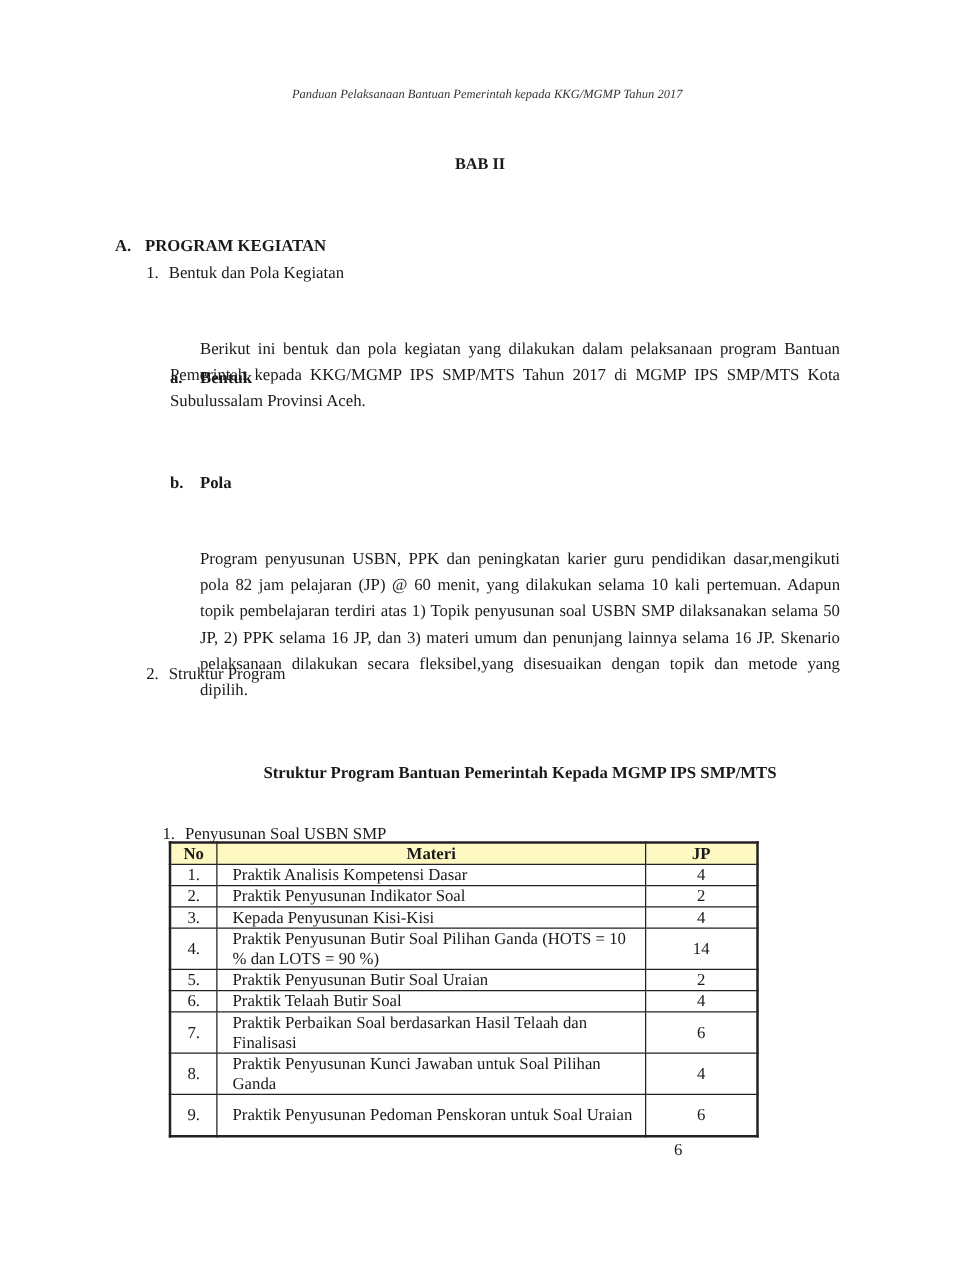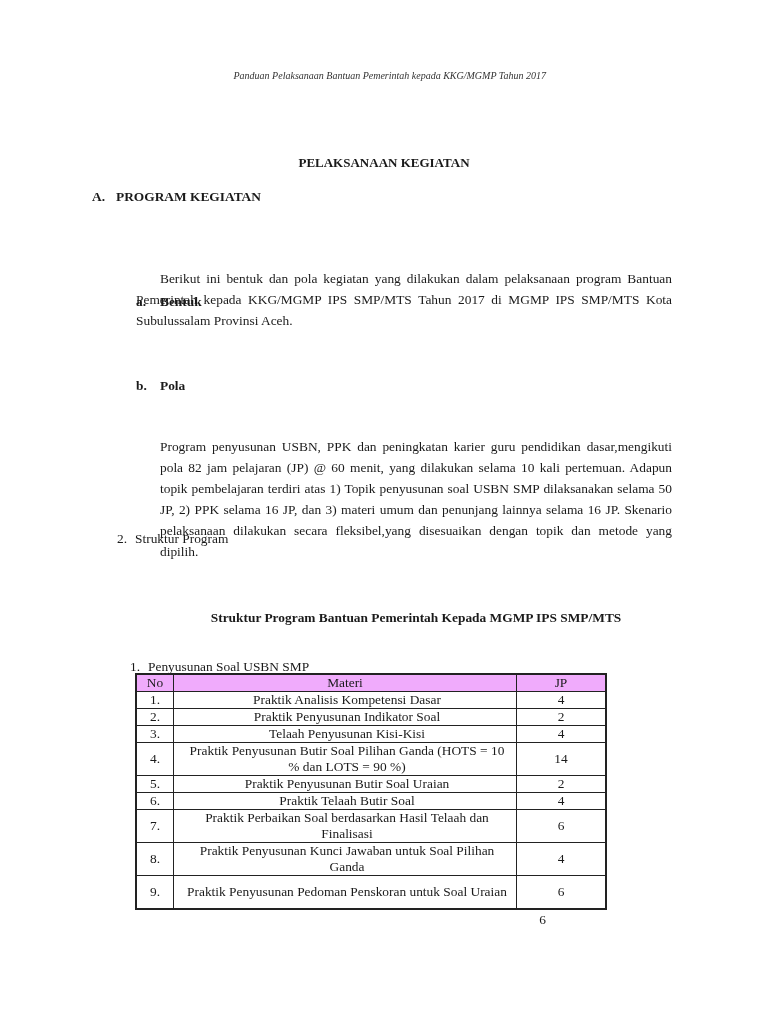--- a/index.html
+++ b/index.html
@@ -42,43 +42,46 @@
   .tbl-sub { left: 130px; top: 656px; }
   table.materi {
     position: absolute; left: 135px; top: 673px; width: 472px;
     border-collapse: collapse; font-size: 13.4px; line-height: 16px;
     border: 2px solid #222;
   }
   table.materi th, table.materi td {
     border: 1px solid #222; padding: 0 8px; vertical-align: middle;
   }
   table.materi th {
-    background: #f0abfc; font-weight: normal; height: 16px; text-align: center;
+    background: #fef9c3; font-weight: bold; height: 16px; text-align: center;
   }
   table.materi td.no { text-align: center; width: 20px; }
   table.materi td.jp { text-align: center; width: 72px; }
-  table.materi td.mat { text-align: center; padding-left: 12px; }
+  table.materi td.mat { text-align: left; padding-left: 12px; }
   table.materi tr.single td { height: 16px; }
   table.materi tr.double td { height: 32px; }
   .page-number { position: absolute; right: 90px; top: 912px; font-size: 13.4px; }
   .italic { font-style: italic; }
 </style>
 </head>
 <body>
 
 <div class="page">
 
   <div class="running-header">Panduan  Pelaksanaan Bantuan Pemerintah kepada KKG/MGMP Tahun 2017</div>
 
-  <div class="chapter title">PELAKSANAAN KEGIATAN</div>
+  <div class="chapter bab">BAB II</div>
 
   <div class="abs sec-a">
     <span class="lbl">A.</span><span>PROGRAM KEGIATAN</span>
   </div>
 
+  <div class="abs item1">
+    <span class="num">1.</span><span>Bentuk dan Pola Kegiatan</span>
+  </div>
 
   <div class="abs para p-intro">
     <div class="first">Berikut ini bentuk dan pola kegiatan yang dilakukan dalam pelaksanaan program Bantuan Pemerintah kepada KKG/MGMP IPS SMP/MTS Tahun 2017 di MGMP IPS SMP/MTS Kota Subulussalam Provinsi Aceh.</div>
   </div>
 
   <div class="abs sub-a">
     <span class="lbl">a.</span><span>Bentuk</span>
   </div>
 
 
@@ -115,21 +118,21 @@
         <td class="mat">Praktik Analisis Kompetensi Dasar</td>
         <td class="jp">4</td>
       </tr>
       <tr class="single">
         <td class="no">2.</td>
         <td class="mat">Praktik Penyusunan Indikator Soal</td>
         <td class="jp">2</td>
       </tr>
       <tr class="single">
         <td class="no">3.</td>
-        <td class="mat">Telaah Penyusunan Kisi-Kisi</td>
+        <td class="mat">Kepada Penyusunan Kisi-Kisi</td>
         <td class="jp">4</td>
       </tr>
       <tr class="double">
         <td class="no">4.</td>
         <td class="mat">Praktik Penyusunan Butir Soal Pilihan Ganda (HOTS = 10 % dan LOTS = 90 %)</td>
         <td class="jp">14</td>
       </tr>
       <tr class="single">
         <td class="no">5.</td>
         <td class="mat">Praktik Penyusunan Butir Soal Uraian</td>

